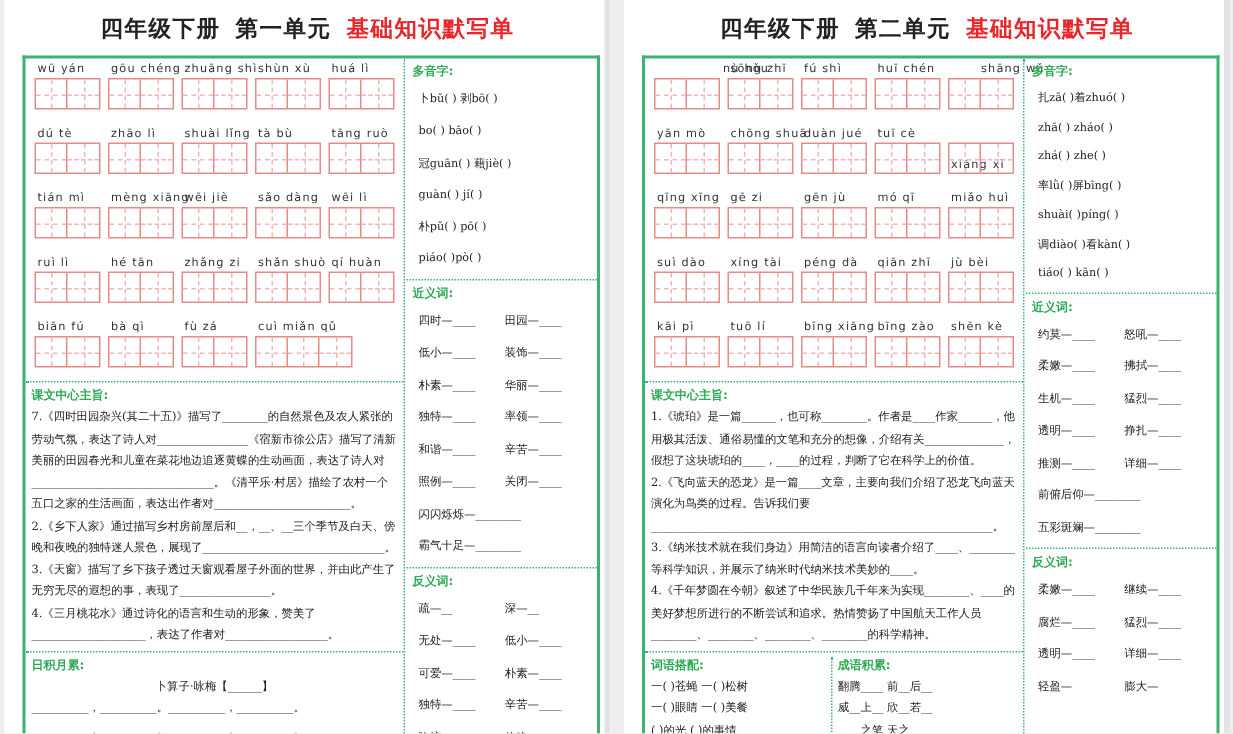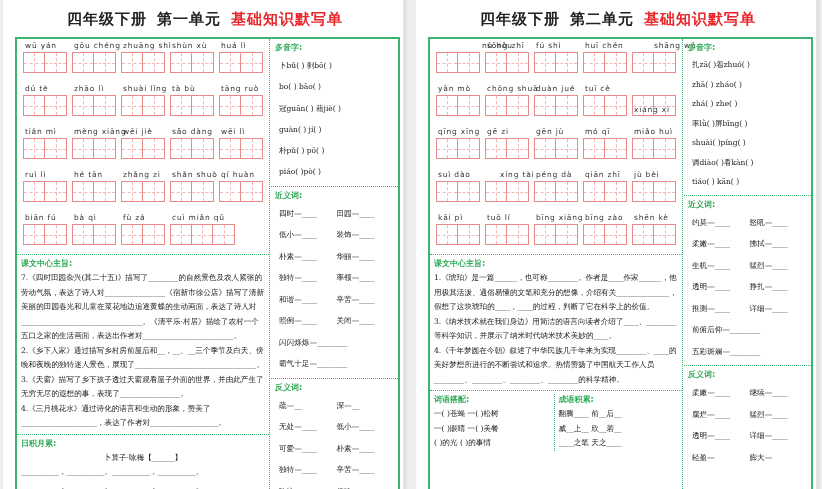--- a/index.html
+++ b/index.html
@@ -348,21 +348,21 @@
               <div class="cell"></div>
               <div class="cell"></div>
             </div>
           </div>
           <div class="pyrow">
             <span class="py" style="left: 8px;">suì dào</span>
             <div class="grid" style="left: 6px;">
               <div class="cell"></div>
               <div class="cell"></div>
             </div>
-            <span class="py" style="left: 70px;">xíng tài</span>
+            <span class="py" style="left: 57px;">xíng tài</span>
             <div class="grid" style="left: 55px;">
               <div class="cell"></div>
               <div class="cell"></div>
             </div>
             <span class="py" style="left: 106px;">péng dà</span>
             <div class="grid" style="left: 104px;">
               <div class="cell"></div>
               <div class="cell"></div>
             </div>
             <span class="py" style="left: 155px;">qiān zhī</span>
@@ -400,20 +400,21 @@
             <span class="py" style="left: 204px;">shēn kè</span>
             <div class="grid" style="left: 202px;">
               <div class="cell"></div>
               <div class="cell"></div>
             </div>
           </div>
         </div>
       <div class="section">
         <div class="sec-h">课文中心主旨:</div>
         <div class="para">1.《琥珀》是一篇______，也可称________。作者是____作家______，他用极其活泼、通俗易懂的文笔和充分的想像，介绍有关______________，假想了这块琥珀的____，____的过程，判断了它在科学上的价值。</div>
+        <div class="para">2.《飞向蓝天的恐龙》是一篇____文章，主要向我们介绍了恐龙飞向蓝天演化为鸟类的过程。告诉我们要____________________________________________________________。</div>
         <div class="para">3.《纳米技术就在我们身边》用简洁的语言向读者介绍了____、________等科学知识，并展示了纳米时代纳米技术美妙的____。</div>
         <div class="para">4.《千年梦圆在今朝》叙述了中华民族几千年来为实现________、____的美好梦想所进行的不断尝试和追求。热情赞扬了中国航天工作人员________、________、________、________的科学精神。</div>
       </div>
       <div class="section split">
         <div>
           <div class="sec-h">词语搭配:</div>
           <div class="para">一(  )苍蝇 一(  )松树</div>
           <div class="para">一(  )眼睛 一(  )美餐</div>
           <div class="para">(    )的光 (    )的事情</div>
         </div>

